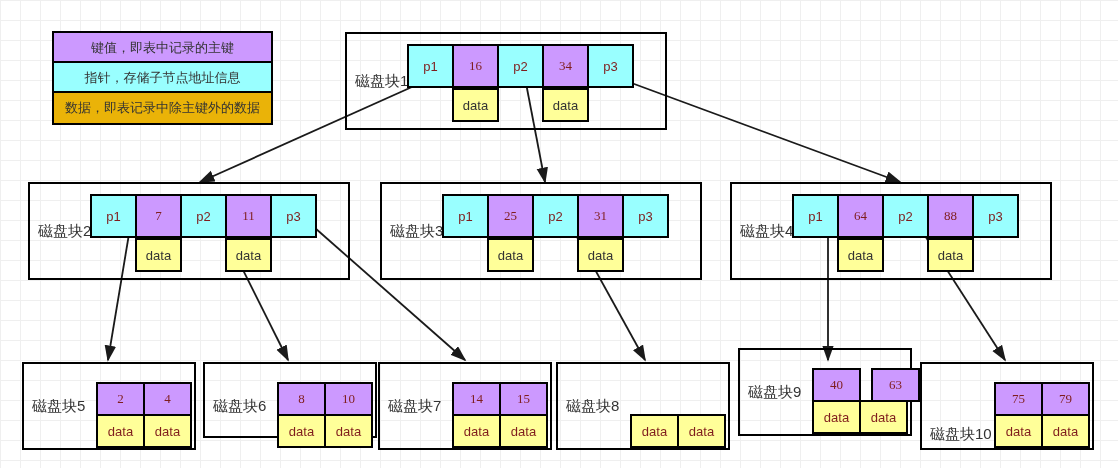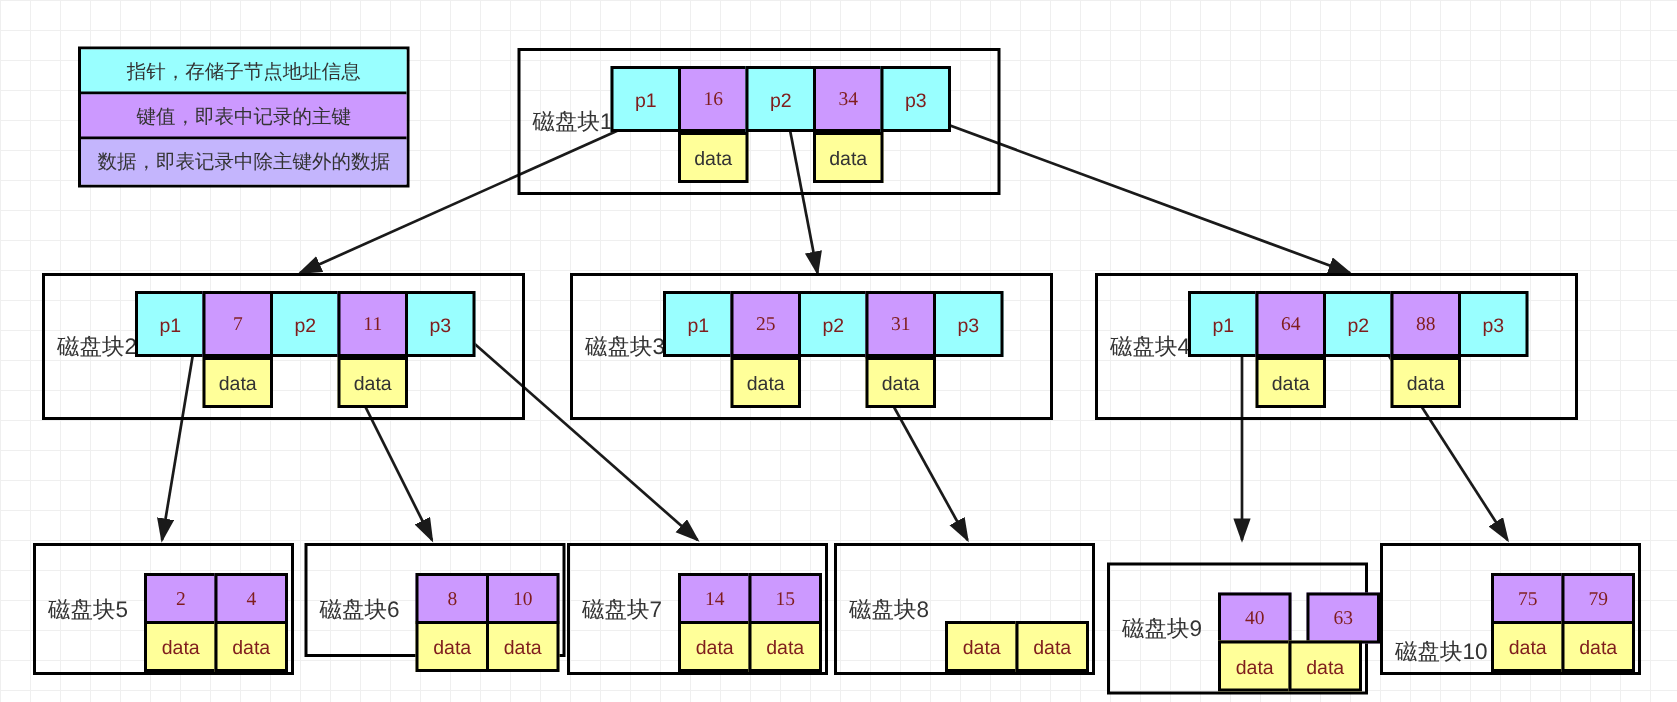--- a/index.html
+++ b/index.html
@@ -20,21 +20,21 @@
   
   .legend{position:absolute;left:52px;top:31px;width:221px;border:2px solid #000;box-sizing:border-box;}
   .legend-row{
     height:30px;line-height:30px;text-align:center;
     font-size:13px;color:#333;border-bottom:2px solid #000;box-sizing:border-box;
     white-space:nowrap;
   }
   .legend-row:last-child{border-bottom:none;}
   .lg-key{background:#cc99ff;}
   .lg-ptr{background:#99ffff;}
-  .lg-data{background:#c4b5fd;}
+  .lg-data{background:#eab308;}
 
   
   .node{position:absolute;border:2px solid #000;background:transparent;box-sizing:border-box;}
   .node-label{
     position:absolute;font-size:15px;color:#333;white-space:nowrap;
     left:8px;
   }
   .cells{position:absolute;display:flex;}
   .cell{
     border:2px solid #000;box-sizing:border-box;
@@ -86,22 +86,22 @@
       <line x1="315" y1="228" x2="465" y2="360"></line>
 
       <line x1="572" y1="228" x2="645" y2="360"></line>
 
       <line x1="828" y1="228" x2="828" y2="360"></line>
       <line x1="920" y1="228" x2="1005" y2="360"></line>
     </g>
   </svg>
 
   <div class="legend">
+    <div class="legend-row lg-key">键值，即表中记录的主键</div>
     <div class="legend-row lg-ptr">指针，存储子节点地址信息</div>
-    <div class="legend-row lg-key">键值，即表中记录的主键</div>
     <div class="legend-row lg-data">数据，即表记录中除主键外的数据</div>
   </div>
 
   <div class="node inode" style="left:345px;top:32px;width:322px;height:98px;">
     <div class="node-label" style="top:38px;">磁盘块1</div>
     <div class="cells" style="left:60px;">
       <div class="cell c-ptr">p1</div>
       <div class="cell c-key">16</div>
       <div class="cell c-ptr">p2</div>
       <div class="cell c-key">34</div>
@@ -187,21 +187,21 @@
   </div>
 
   <div class="node leaf" style="left:556px;top:362px;width:174px;height:88px;">
     <div class="node-label" style="top:33px;">磁盘块8</div>
     <div class="drow" style="left:72px;">
       <div class="cell c-data">data</div>
       <div class="cell c-data">data</div>
     </div>
   </div>
 
-  <div class="node leaf" style="left:738px;top:375px;width:174px;height:88px;">
+  <div class="node leaf" style="left:738px;top:348px;width:174px;height:88px;">
     <div class="node-label" style="top:33px;">磁盘块9</div>
     <div class="cells" style="left:72px;gap:12px;">
       <div class="cell c-key">40</div>
       <div class="cell c-key">63</div>
     </div>
     <div class="drow" style="left:72px;">
       <div class="cell c-data">data</div>
       <div class="cell c-data">data</div>
     </div>
   </div>

